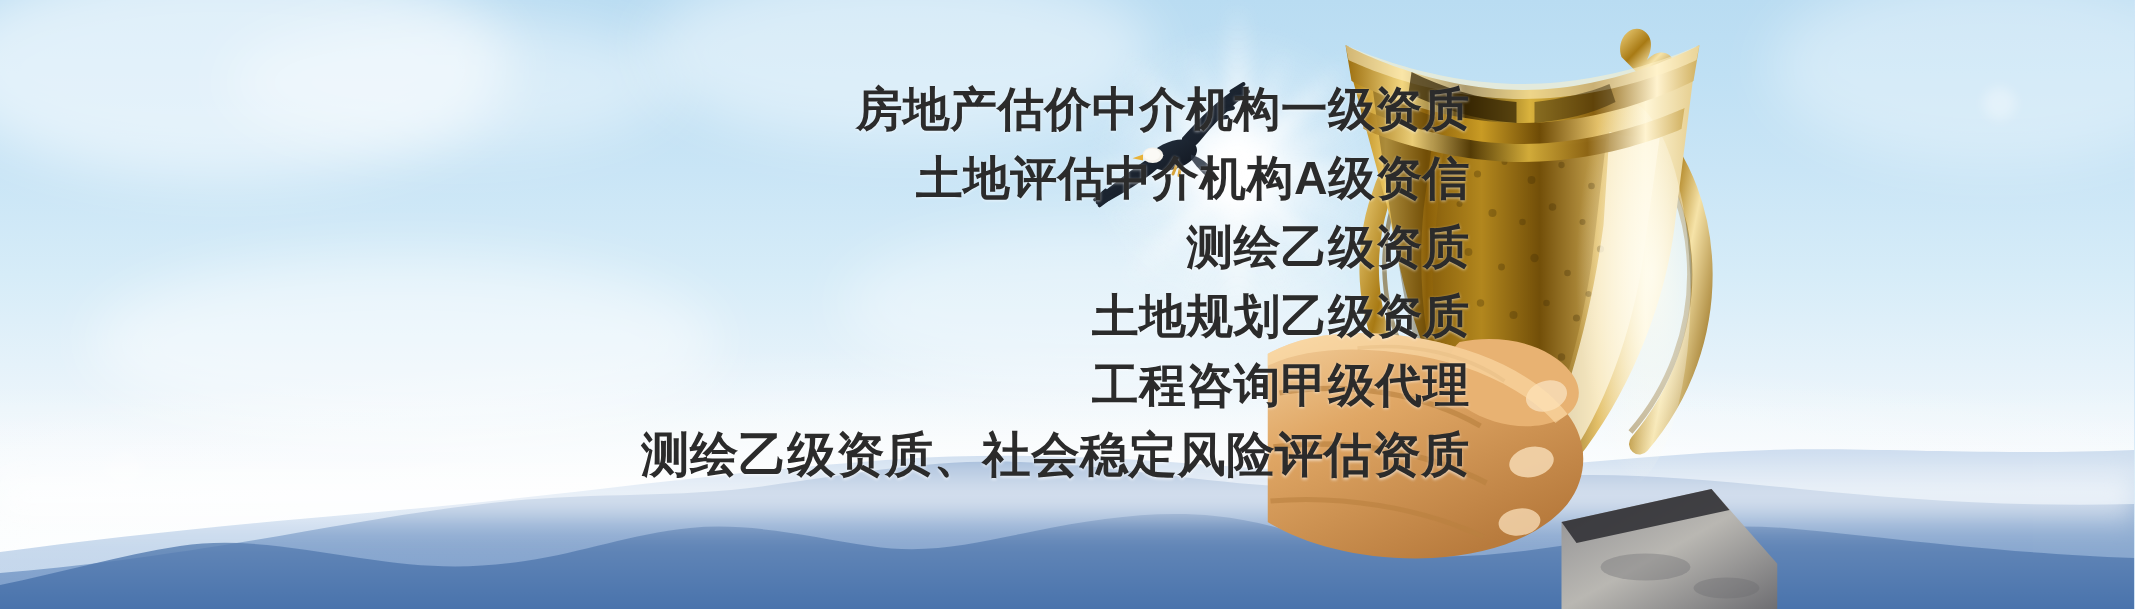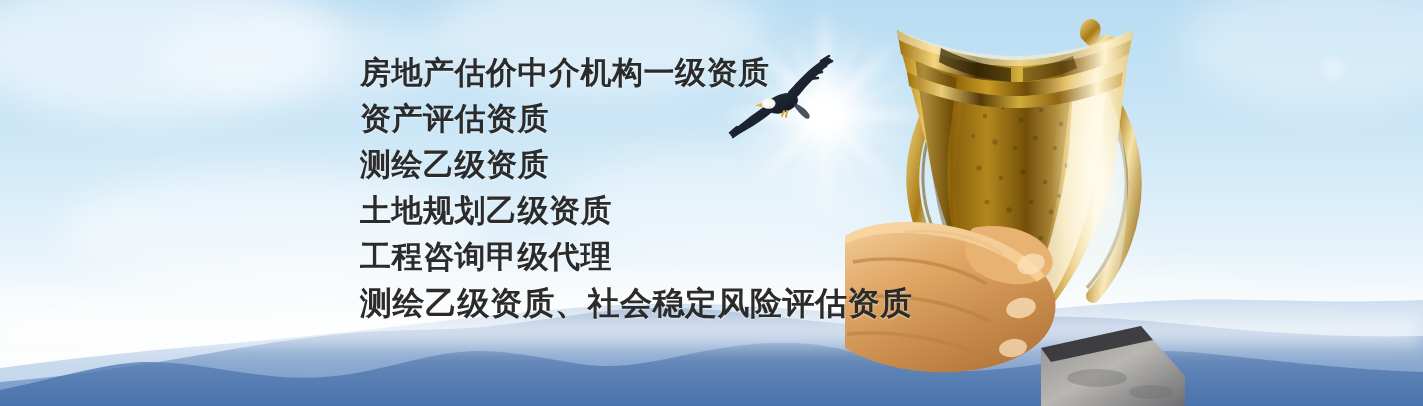--- a/index.html
+++ b/index.html
@@ -97,20 +97,21 @@
     z-index:40;
   }
   .line{
     color:#2b2b2b;
     font-weight:700;
     letter-spacing:.5px;
     white-space:nowrap;
     line-height:1;
     margin-bottom:15px;
     text-shadow:0 1px 2px rgba(255,255,255,.55);
+    text-align:right;
   }
   .line.sz-normal{font-size:31px;}
   .line.sz-big{font-size:32px;margin-bottom:0;font-family:Liberation Serif, serif;}
 </style>
 </head>
 <body>
 
 <div id="banner">
 
   <div class="cloud c1"></div>
@@ -334,20 +335,20 @@
       <ellipse cx="176" cy="312" rx="15" ry="10" transform="rotate(-12 176 312)" fill="#f6d9b3" opacity=".85"></ellipse>
       <ellipse cx="168" cy="352" rx="14" ry="9" transform="rotate(-8 168 352)" fill="#f6d9b3" opacity=".8"></ellipse>
 
       <path d="M0 240 C24 226 62 222 104 230 C146 238 182 256 200 280
                L192 286 C172 264 140 248 100 241 C60 234 24 236 0 248 Z" fill="#ffe2b0" opacity=".55"></path>
     </svg>
   </div>
 
   <div id="lines">
       <div class="line sz-normal">房地产估价中介机构一级资质</div>
-      <div class="line sz-normal">资产评估资质</div>
+      <div class="line sz-normal">土地评估中介机构A级资信</div>
       <div class="line sz-normal">测绘乙级资质</div>
       <div class="line sz-normal">土地规划乙级资质</div>
       <div class="line sz-normal">工程咨询甲级代理</div>
       <div class="line sz-big">测绘乙级资质、社会稳定风险评估资质</div>
     </div>
 
 </div>
 
 </body></html>

